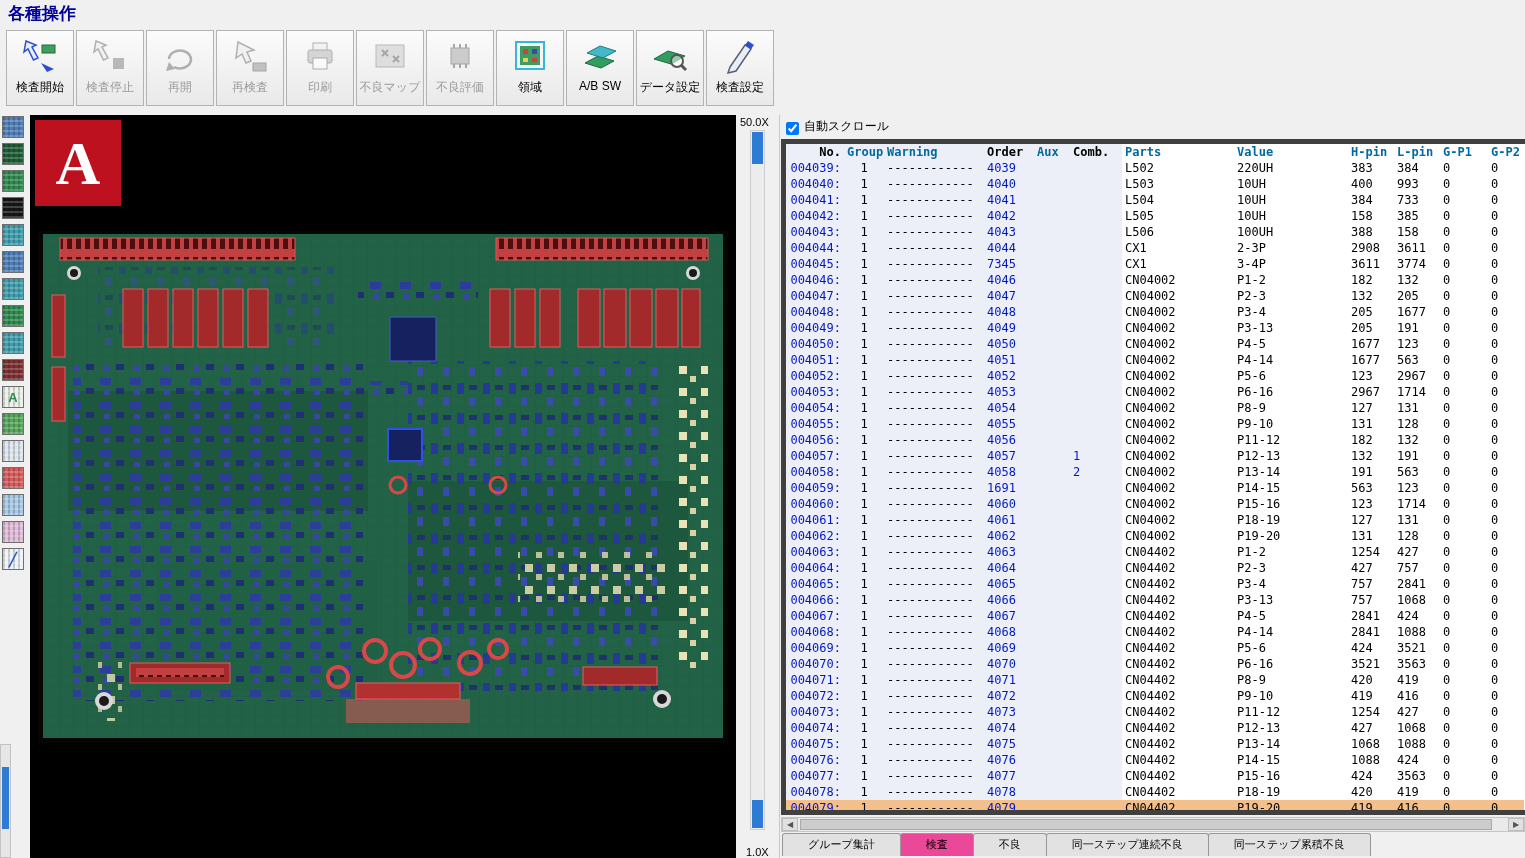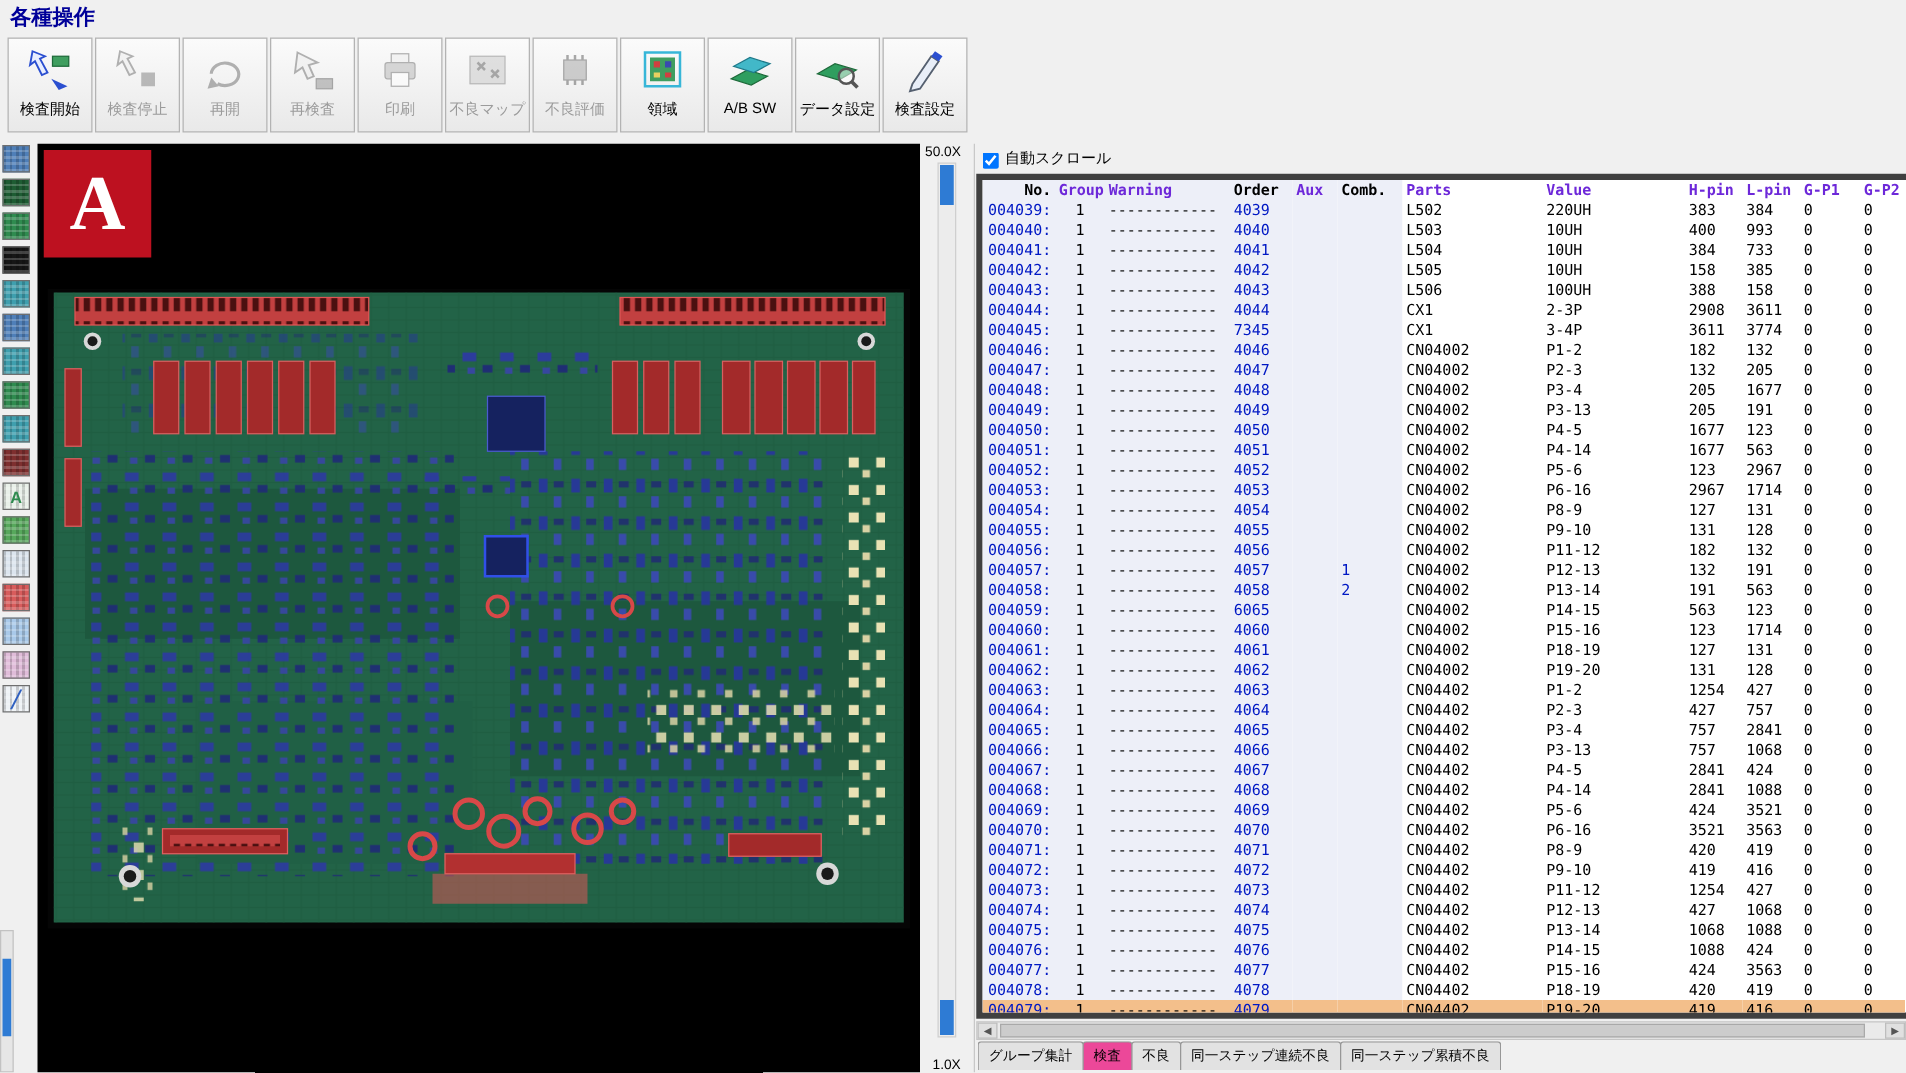--- a/index.html
+++ b/index.html
@@ -44,38 +44,38 @@
 
   
   .right-panel{position:absolute;left:779px;top:115px;width:746px;height:743px;background:#f0f0f0;border-left:1px solid #c8c8c8}
   .autoscroll{position:absolute;left:6px;top:3px;display:flex;align-items:flex-end;gap:5px;font-size:12px;cursor:pointer}
   .autoscroll input{width:13px;height:13px}
 
   .rtable{position:absolute;left:1px;top:24px;width:780px;height:676px;background:#fff;border:5px solid #404040;
           overflow:hidden;font-family:"DejaVu Sans Mono",monospace;font-size:12px;line-height:16px}
   .trow{display:grid;grid-template-columns:58px 40px 100px 50px 36px 52px 112px 114px 46px 46px 48px 36px;height:16px}
   .trow .c{overflow:hidden;white-space:nowrap;padding:0 3px}
-  .trow.hdr .c{font-weight:bold;color:#6d28d9}
+  .trow.hdr .c{font-weight:bold;color:#0369a1}
   .c.zl{background:#edeff8}
   .c.zr{background:#ffffff}
   .c.no{text-align:right;color:#0018c4}
   .c.group{text-align:center}
   .c.order{color:#0018c4}
   .c.comb{color:#0018c4}
   .trow.hdr .c.no,.trow.hdr .c.order,.trow.hdr .c.comb{color:#000}
   .trow.sel .c{background:var(--selbg,#f3bf8b)}
 
   .hscroll{position:absolute;left:1px;top:702px;width:744px;height:15px;display:flex;background:#eaeaea;border:1px solid #c5c5c5}
   .hscroll .arrow{width:16px;display:flex;align-items:center;justify-content:center;font-size:8px;color:#555;
                   background:#e0e0e0;border:1px solid #bdbdbd;cursor:pointer}
   .hscroll .track{flex:1;position:relative}
   .hscroll .hthumb{position:absolute;left:2px;right:16px;top:1px;bottom:1px;background:#cccccc;border:1px solid #a9a9a9}
 
   .tabs{position:absolute;left:2px;top:719px;display:flex;align-items:flex-end;height:22px}
-  .tab{font-size:11px;padding:3px 8px 4px;background:#e2e2e2;border:1px solid #979797;border-bottom:none;
+  .tab{font-size:11px;padding:3px 25px 4px;background:#e2e2e2;border:1px solid #979797;border-bottom:none;
        margin-right:-1px;border-radius:3px 3px 0 0;cursor:pointer;white-space:nowrap}
   .tab.active{background:#ec4899;position:relative;z-index:2}
 </style>
 </head>
 <body>
 
 <div class="page-title">各種操作</div>
 
 <div class="toolbar" id="toolbar">
     <div class="tbtn">
@@ -605,21 +605,21 @@
           <span class="c value zr">P13-14</span>
           <span class="c hpin zr">191</span>
           <span class="c lpin zr">563</span>
           <span class="c gp1 zr">0</span>
           <span class="c gp2 zr">0</span>
         </div>
         <div class="trow">
           <span class="c no zl">004059:</span>
           <span class="c group zl">1</span>
           <span class="c warning zl">------------</span>
-          <span class="c order zl">6065</span>
+          <span class="c order zl">1691</span>
           <span class="c aux zl"></span>
           <span class="c comb zl"></span>
           <span class="c parts zr">CN04002</span>
           <span class="c value zr">P14-15</span>
           <span class="c hpin zr">563</span>
           <span class="c lpin zr">123</span>
           <span class="c gp1 zr">0</span>
           <span class="c gp2 zr">0</span>
         </div>
         <div class="trow">

